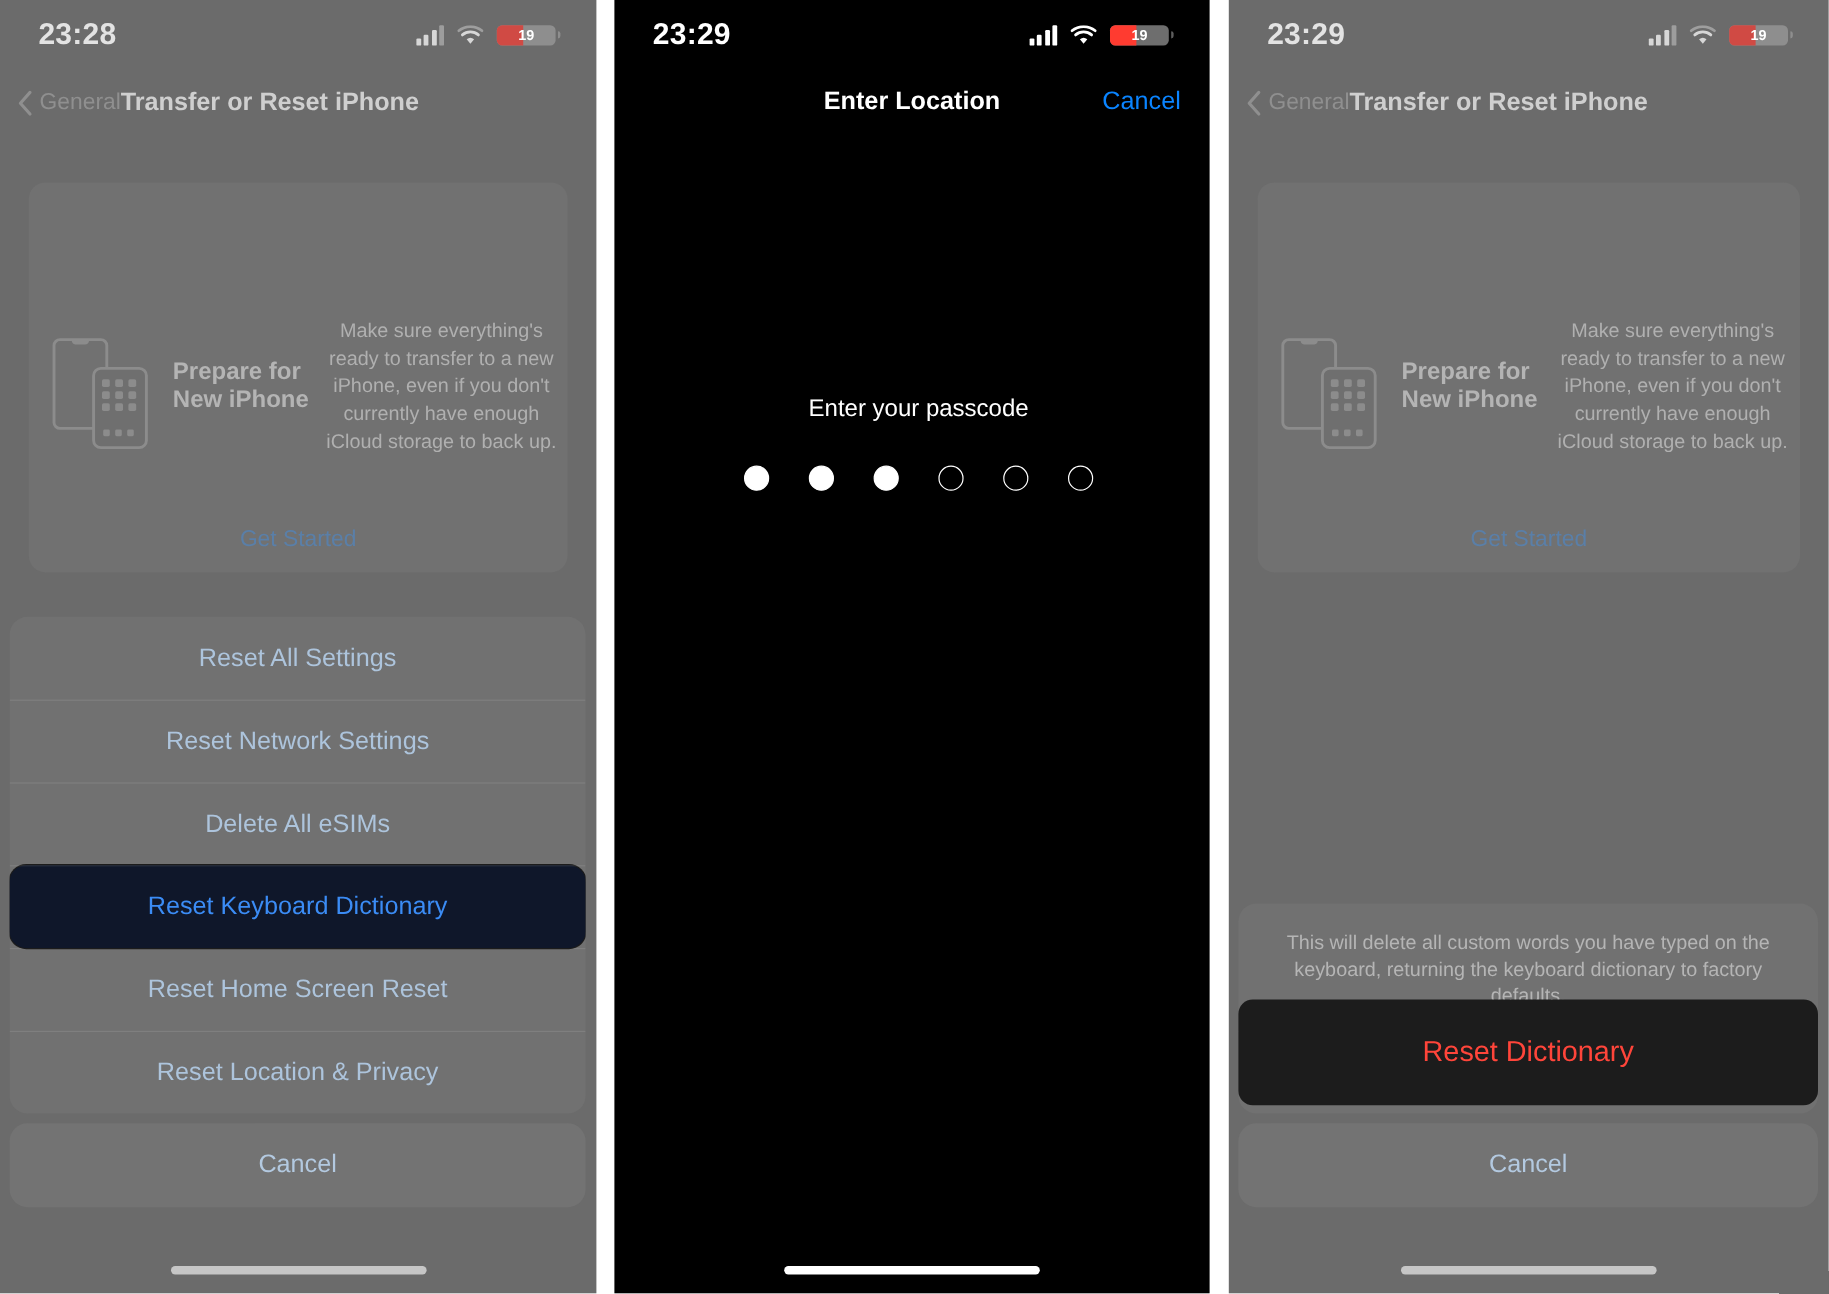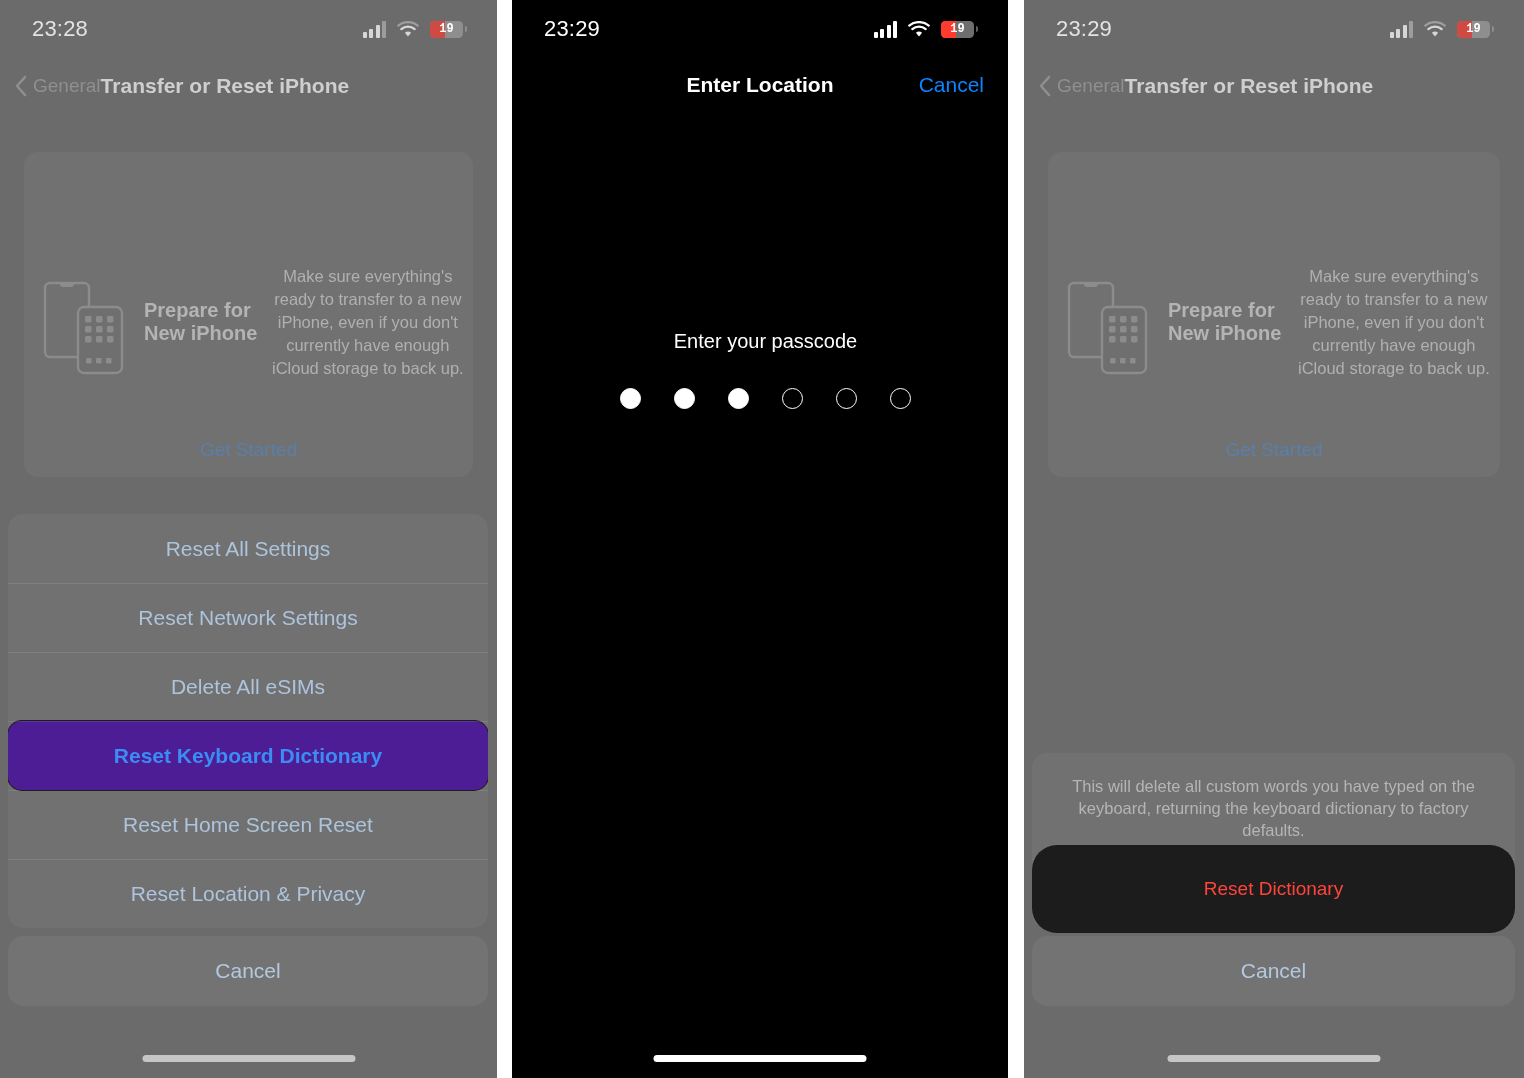--- a/index.html
+++ b/index.html
@@ -31,39 +31,39 @@
 
   
   .statusbar {
     position: absolute; top: 0; left: 0; right: 0;
     height: 58px;
     display: flex; align-items: center;
     justify-content: space-between;
     padding: 0 34px 0 32px;
   }
   .clock {
-    font-size: 22px; font-weight: 400;
+    font-size: 25px; font-weight: 700;
     letter-spacing: 0.2px;
   }
   .p1 .clock, .p3 .clock { color: #e3e3e3; }
   .p2 .clock { color: #ffffff; }
   .sb-right { display: flex; align-items: center; gap: 11px; }
 
   .sig { display: flex; align-items: flex-end; gap: 2.5px; height: 17px; }
   .sig i { display: block; width: 4px; border-radius: 1px; }
   .p1 .sig i, .p3 .sig i { background: #d7d7d7; }
   .p2 .sig i { background: #ffffff; }
   .sig i:nth-child(1){height:6px;} .sig i:nth-child(2){height:9px;}
   .sig i:nth-child(3){height:13px;} .sig i:nth-child(4){height:17px;}
   .p1 .sig i:nth-child(4), .p3 .sig i:nth-child(4) { background: #9d9d9d; }
 
   .wifi { width: 22px; height: 17px; position: relative; }
   .batt {
-    position: relative; width: 33px; height: 17px;
-    border-radius: 4.5px; display: flex; align-items: flex-end; font-family: Liberation Mono, monospace;
+    position: relative; width: 49px; height: 17px;
+    border-radius: 4.5px; display: flex; align-items: flex-end;
   }
   .p1 .batt, .p3 .batt { background: #8e8e8e; }
   .p2 .batt { background: #6e6e6e; }
   .batt .fill {
     position: absolute; left: 0; top: 0; bottom: 0;
     width: 45%; border-radius: 4.5px 0 0 4.5px;
   }
   .p1 .batt .fill, .p3 .batt .fill { background: #d04a44; }
   .p2 .batt .fill { background: #ff3b30; }
   .batt .num {
@@ -120,22 +120,22 @@
   .sheet-row {
     height: 69px; display: flex; align-items: center;
     justify-content: center; position: relative;
     font-size: 21px; color: #adc4dc;
   }
   .sheet-row + .sheet-row::before {
     content: ""; position: absolute; top: 0; left: 0; right: 0;
     height: 1px; background: rgba(255,255,255,0.10);
   }
   .sheet-row.selected {
-    background: #4c1d95; color: #3b8cf5; border-radius: 14px;
-    z-index: 3; font-weight: 700;
+    background: #0f172a; color: #3b8cf5; border-radius: 14px;
+    z-index: 3; font-weight: 400;
     box-shadow: 0 0 0 1px #1c1c1c;
   }
   .sheet-cancel {
     margin-top: 8px; height: 70px; border-radius: 15px;
     background: #737373; display: flex; align-items: center;
     justify-content: center; font-size: 21px; color: #b3c9e0;
   }
 
   
   .confirm {
@@ -148,24 +148,24 @@
   }
   .confirm-destructive {
     height: 69px; display: flex; align-items: center; justify-content: center;
     font-size: 21px; color: #9c9c9c; position: relative;
   }
   .confirm-destructive::before {
     content: ""; position: absolute; top: 0; left: 0; right: 0;
     height: 1px; background: rgba(255,255,255,0.10);
   }
   .confirm-highlight {
-    position: absolute; left: 0; right: 0; top: 92px; height: 88px;
-    background: #1c1c1c; border-radius: 25px;
+    position: absolute; left: 0; right: 0; top: 80px; height: 88px;
+    background: #1c1c1c; border-radius: 12px;
     display: flex; align-items: center; justify-content: center;
-    font-size: 19px; color: #ff453a; z-index: 4;
+    font-size: 24px; color: #ff453a; z-index: 4;
   }
   .confirm-cancel {
     margin-top: 8px; height: 70px; border-radius: 15px;
     background: #737373; display: flex; align-items: center;
     justify-content: center; font-size: 21px; color: #b3c9e0;
   }
 
   
   .pc-nav {
     position: absolute; top: 62px; left: 0; right: 0; height: 46px;

